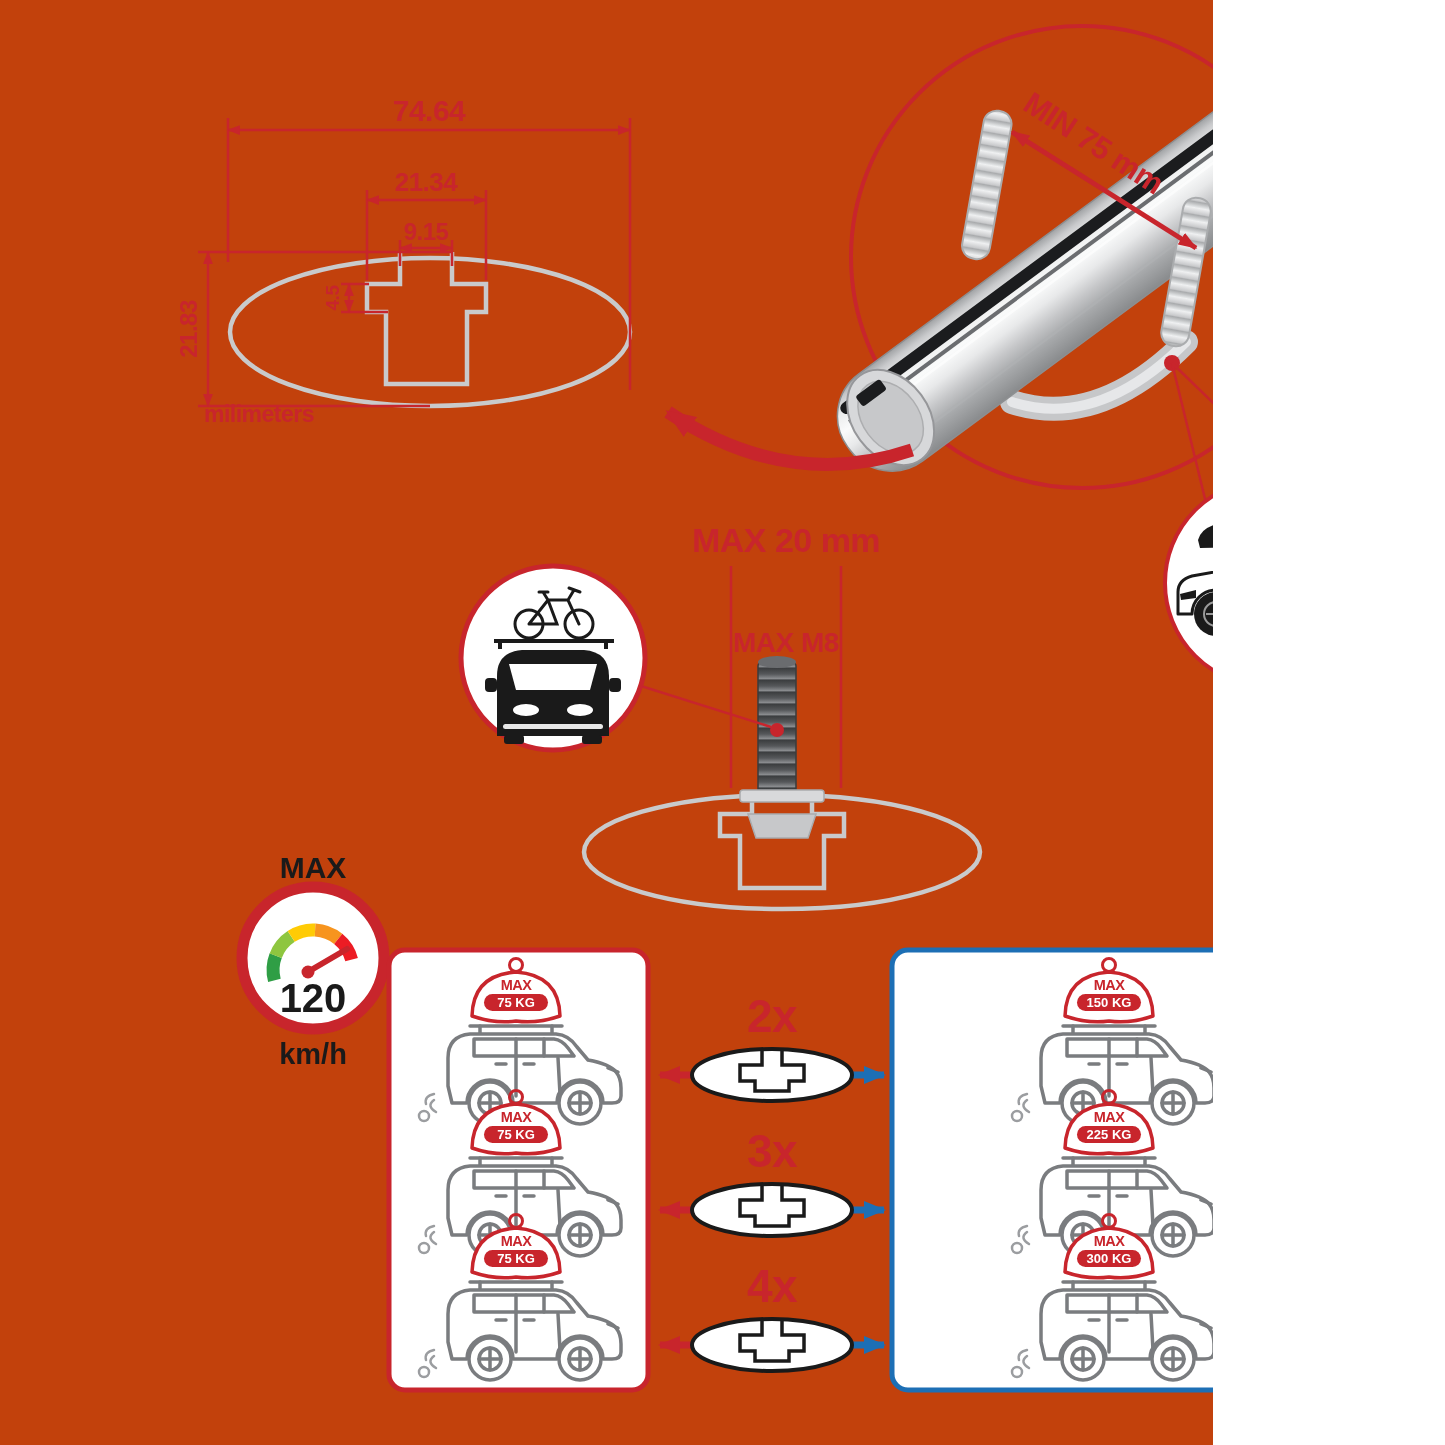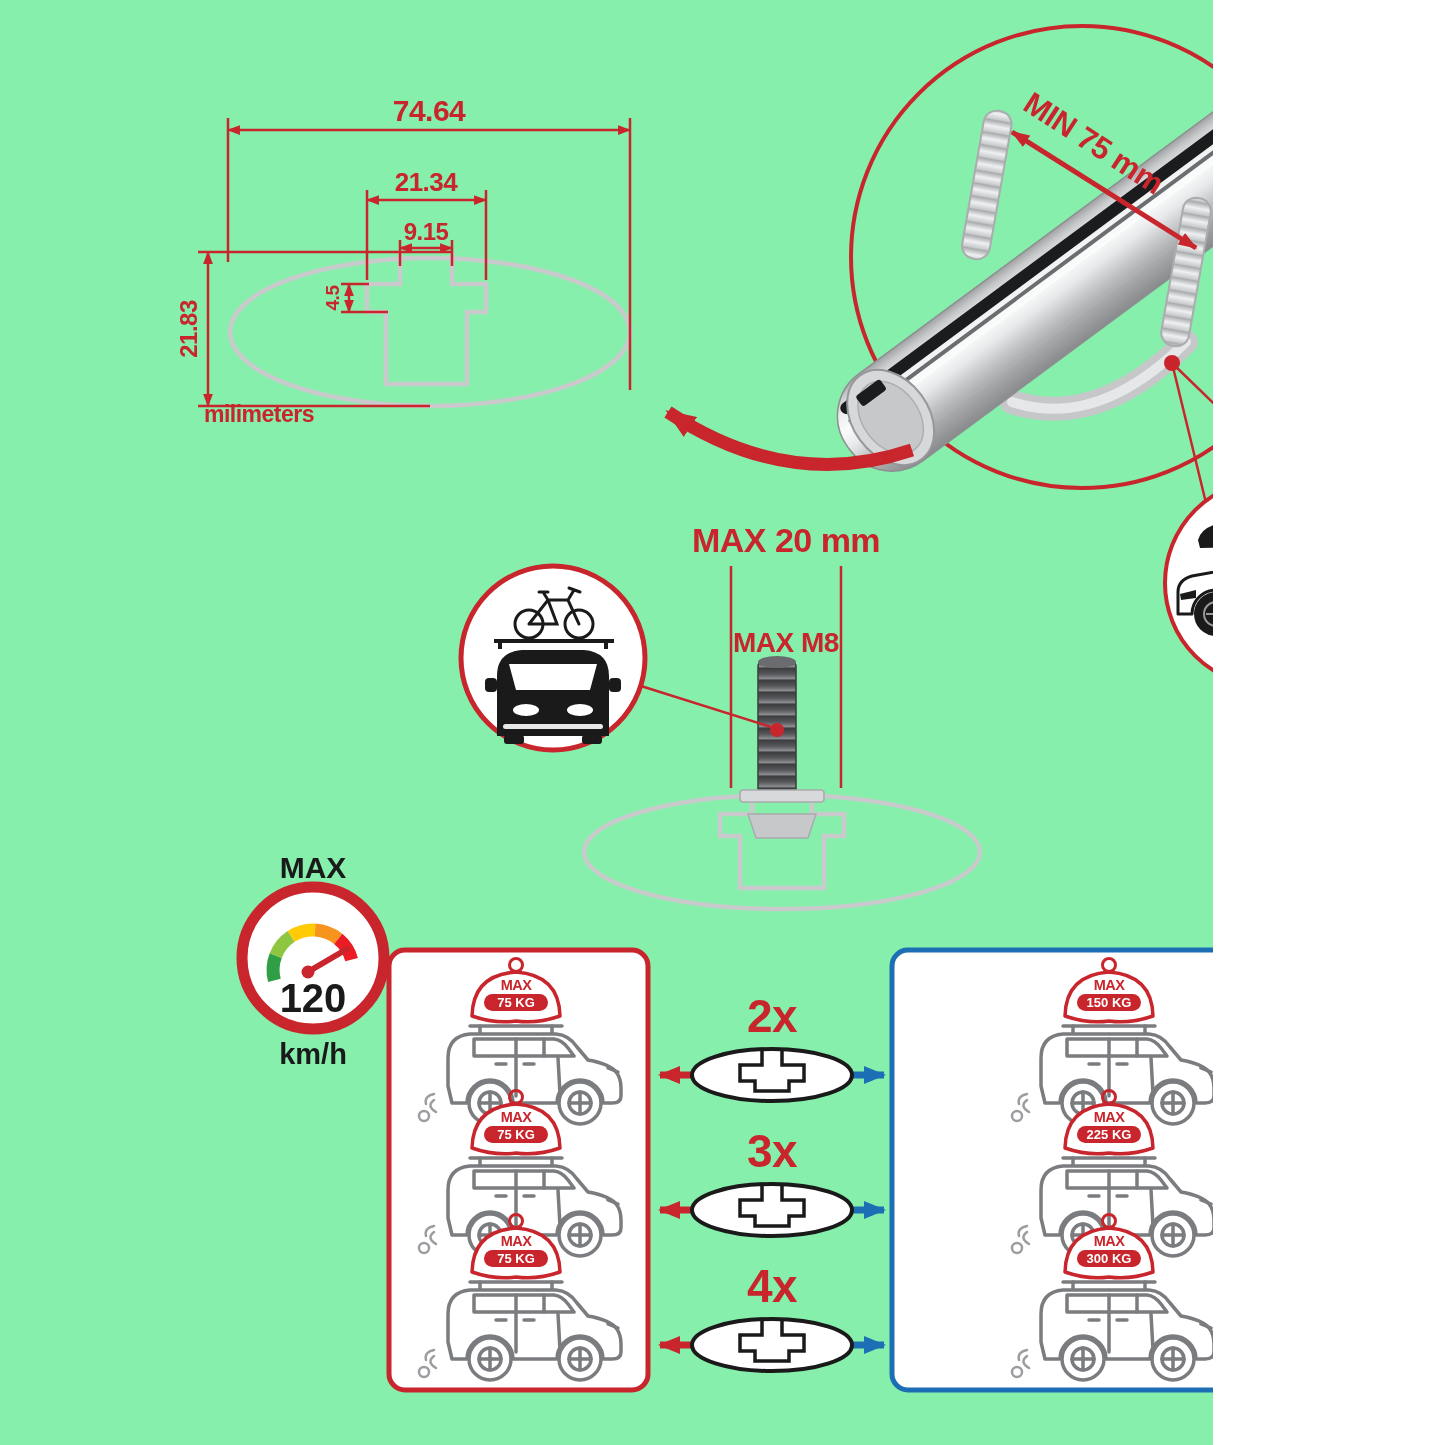--- a/index.html
+++ b/index.html
@@ -1,16 +1,16 @@
 <!DOCTYPE html>
 <html><head>
 <meta charset="utf-8">
 <style>
   html,body{margin:0;padding:0;background:#ffffff;}
-  .canvas{position:relative;width:1213px;height:1445px;background:#86efac;overflow:hidden;}
+  .canvas{position:relative;width:1213px;height:1445px;background:#c2410c;overflow:hidden;}
   svg{position:absolute;left:0;top:0;}
   text{font-family:"Liberation Sans",sans-serif;}
   .tr{fill:#c8252c;font-weight:bold;letter-spacing:-0.5px;}
   .tk{fill:#1a1a1a;font-weight:bold;}
   .tw{fill:#ffffff;font-weight:bold;}
   .dim{stroke:#c8252c;stroke-width:2.5;fill:none;}
   .grayline{stroke:#c9cacb;stroke-width:4.5;fill:none;}
 </style>
 </head>
 <body>

